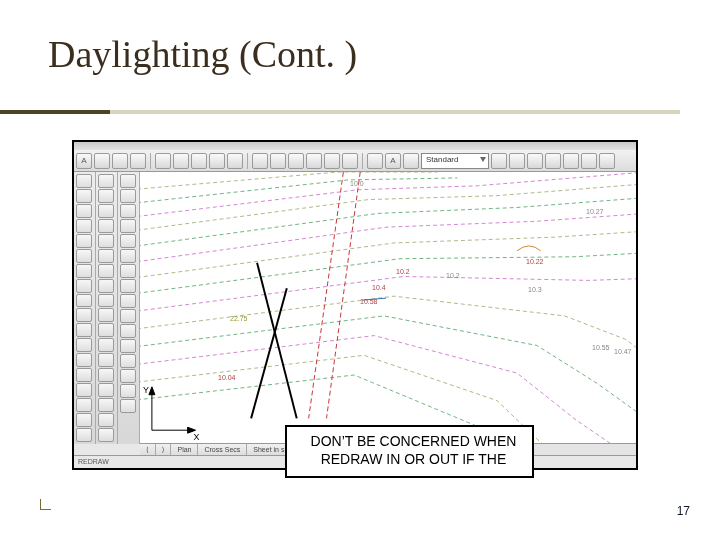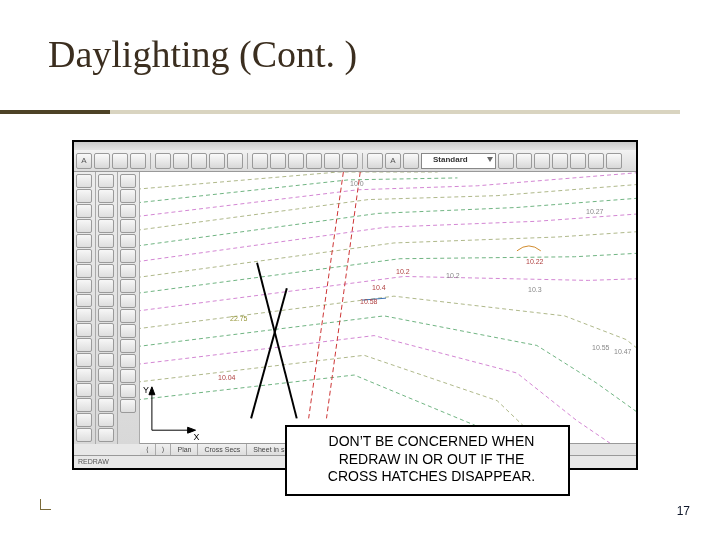--- a/index.html
+++ b/index.html
@@ -94,24 +94,23 @@
     margin: 0 2px;
   }
   .dropdown {
     width: 62px;
     height: 14px;
     border: 1px solid #888;
     background: #fff;
     font-size: 8px;
     font-family: Arial, sans-serif;
     line-height: 12px;
-    padding-left: 11px;
+    padding-left: 4px;
     color: #333;
     position: relative;
-    font-weight: bold;
   }
   .dropdown::after {
     content: "";
     position: absolute;
     right: 2px; top: 3px;
     border-left: 3px solid transparent;
     border-right: 3px solid transparent;
     border-top: 5px solid #666;
   }
   
@@ -193,21 +192,21 @@
     font-family: Arial, sans-serif;
     line-height: 12px;
     padding-left: 4px;
     color: #555;
   }
   
   .callout {
     position: absolute;
     left: 285px;
     top: 425px;
-    width: 285px;
+    width: 249px;
     border: 2px solid #000;
     background: #fff;
     padding: 6px 10px 8px 18px;
     font-family: Arial, Helvetica, sans-serif;
     font-size: 14px;
     line-height: 1.25;
     text-align: center;
     box-sizing: border-box;
   }
   .page-number {
@@ -396,18 +395,17 @@
         <div class="tab">Cross Secs</div>
         <div class="tab">Sheet in sht</div>
       </div>
 
     <div class="status">REDRAW</div>
   </div>
 
   <div class="callout">
     <div>DON’T BE CONCERNED WHEN</div>
     <div>REDRAW  IN OR OUT IF THE</div>
-    <div>CROSS HATCHES DISAPPEAR.</div>
   </div>
 
   <div class="page-number">17</div>
   <div class="corner-tick"></div>
 </div>
 
 </body></html>

